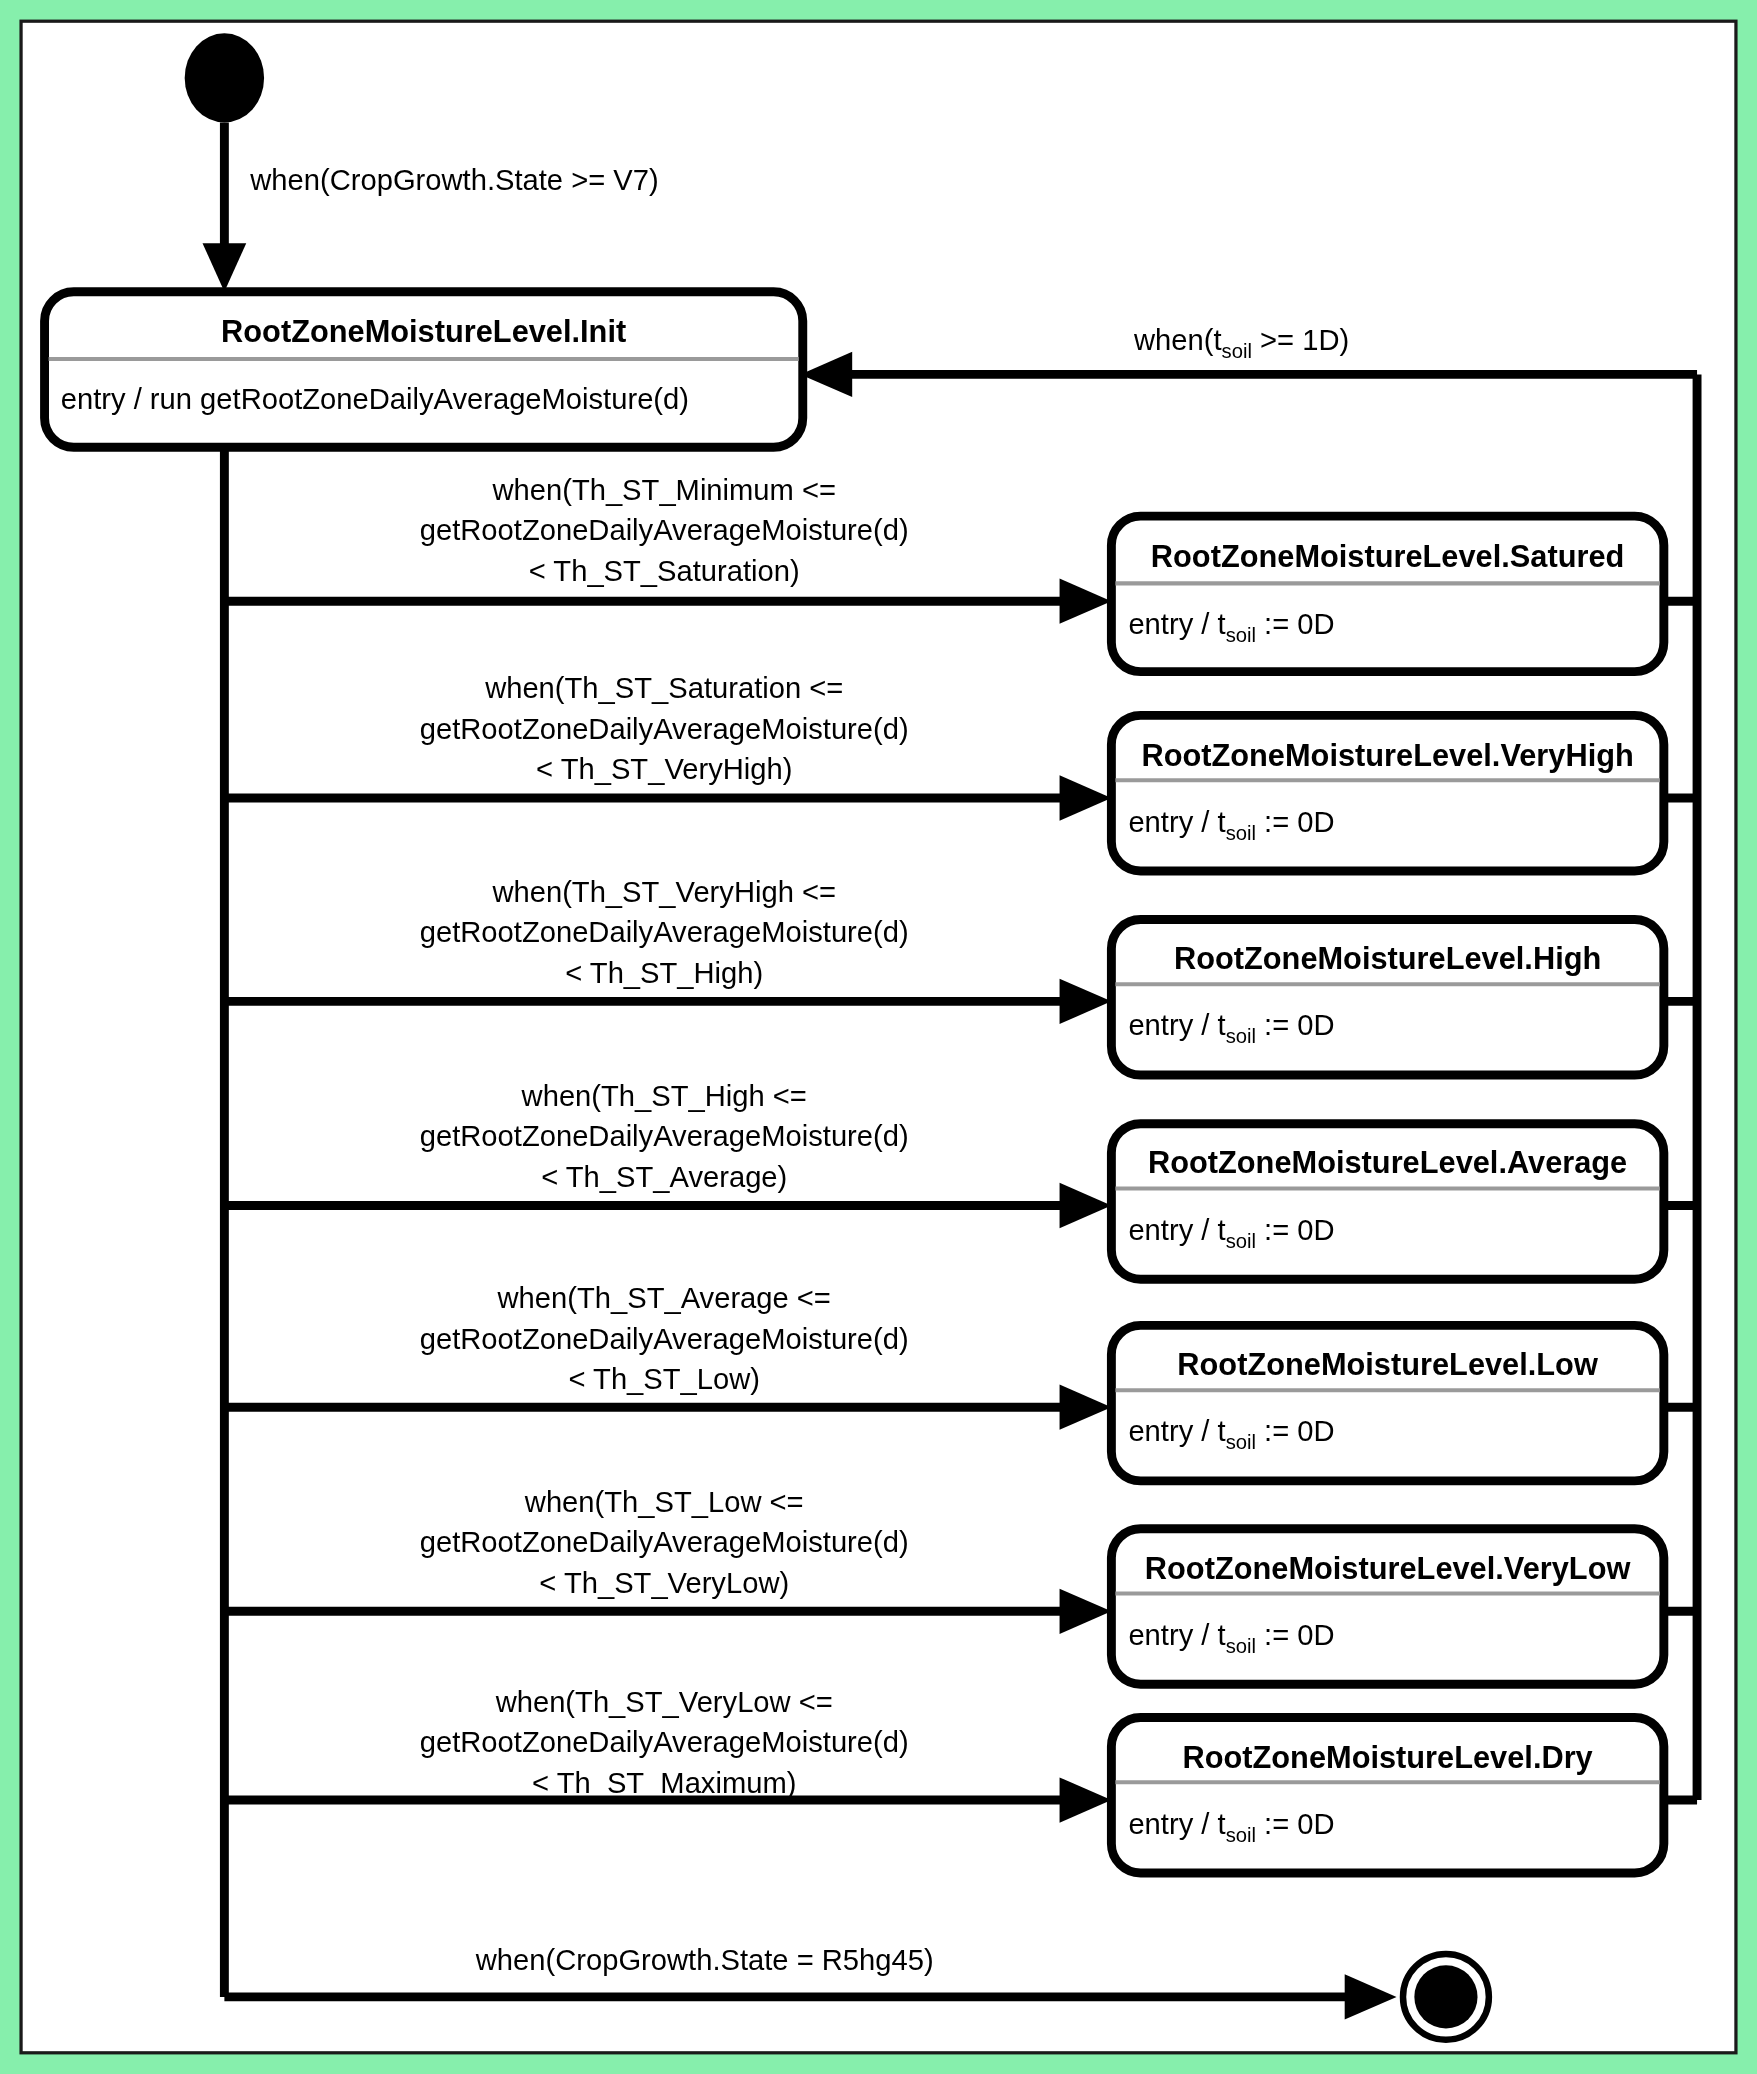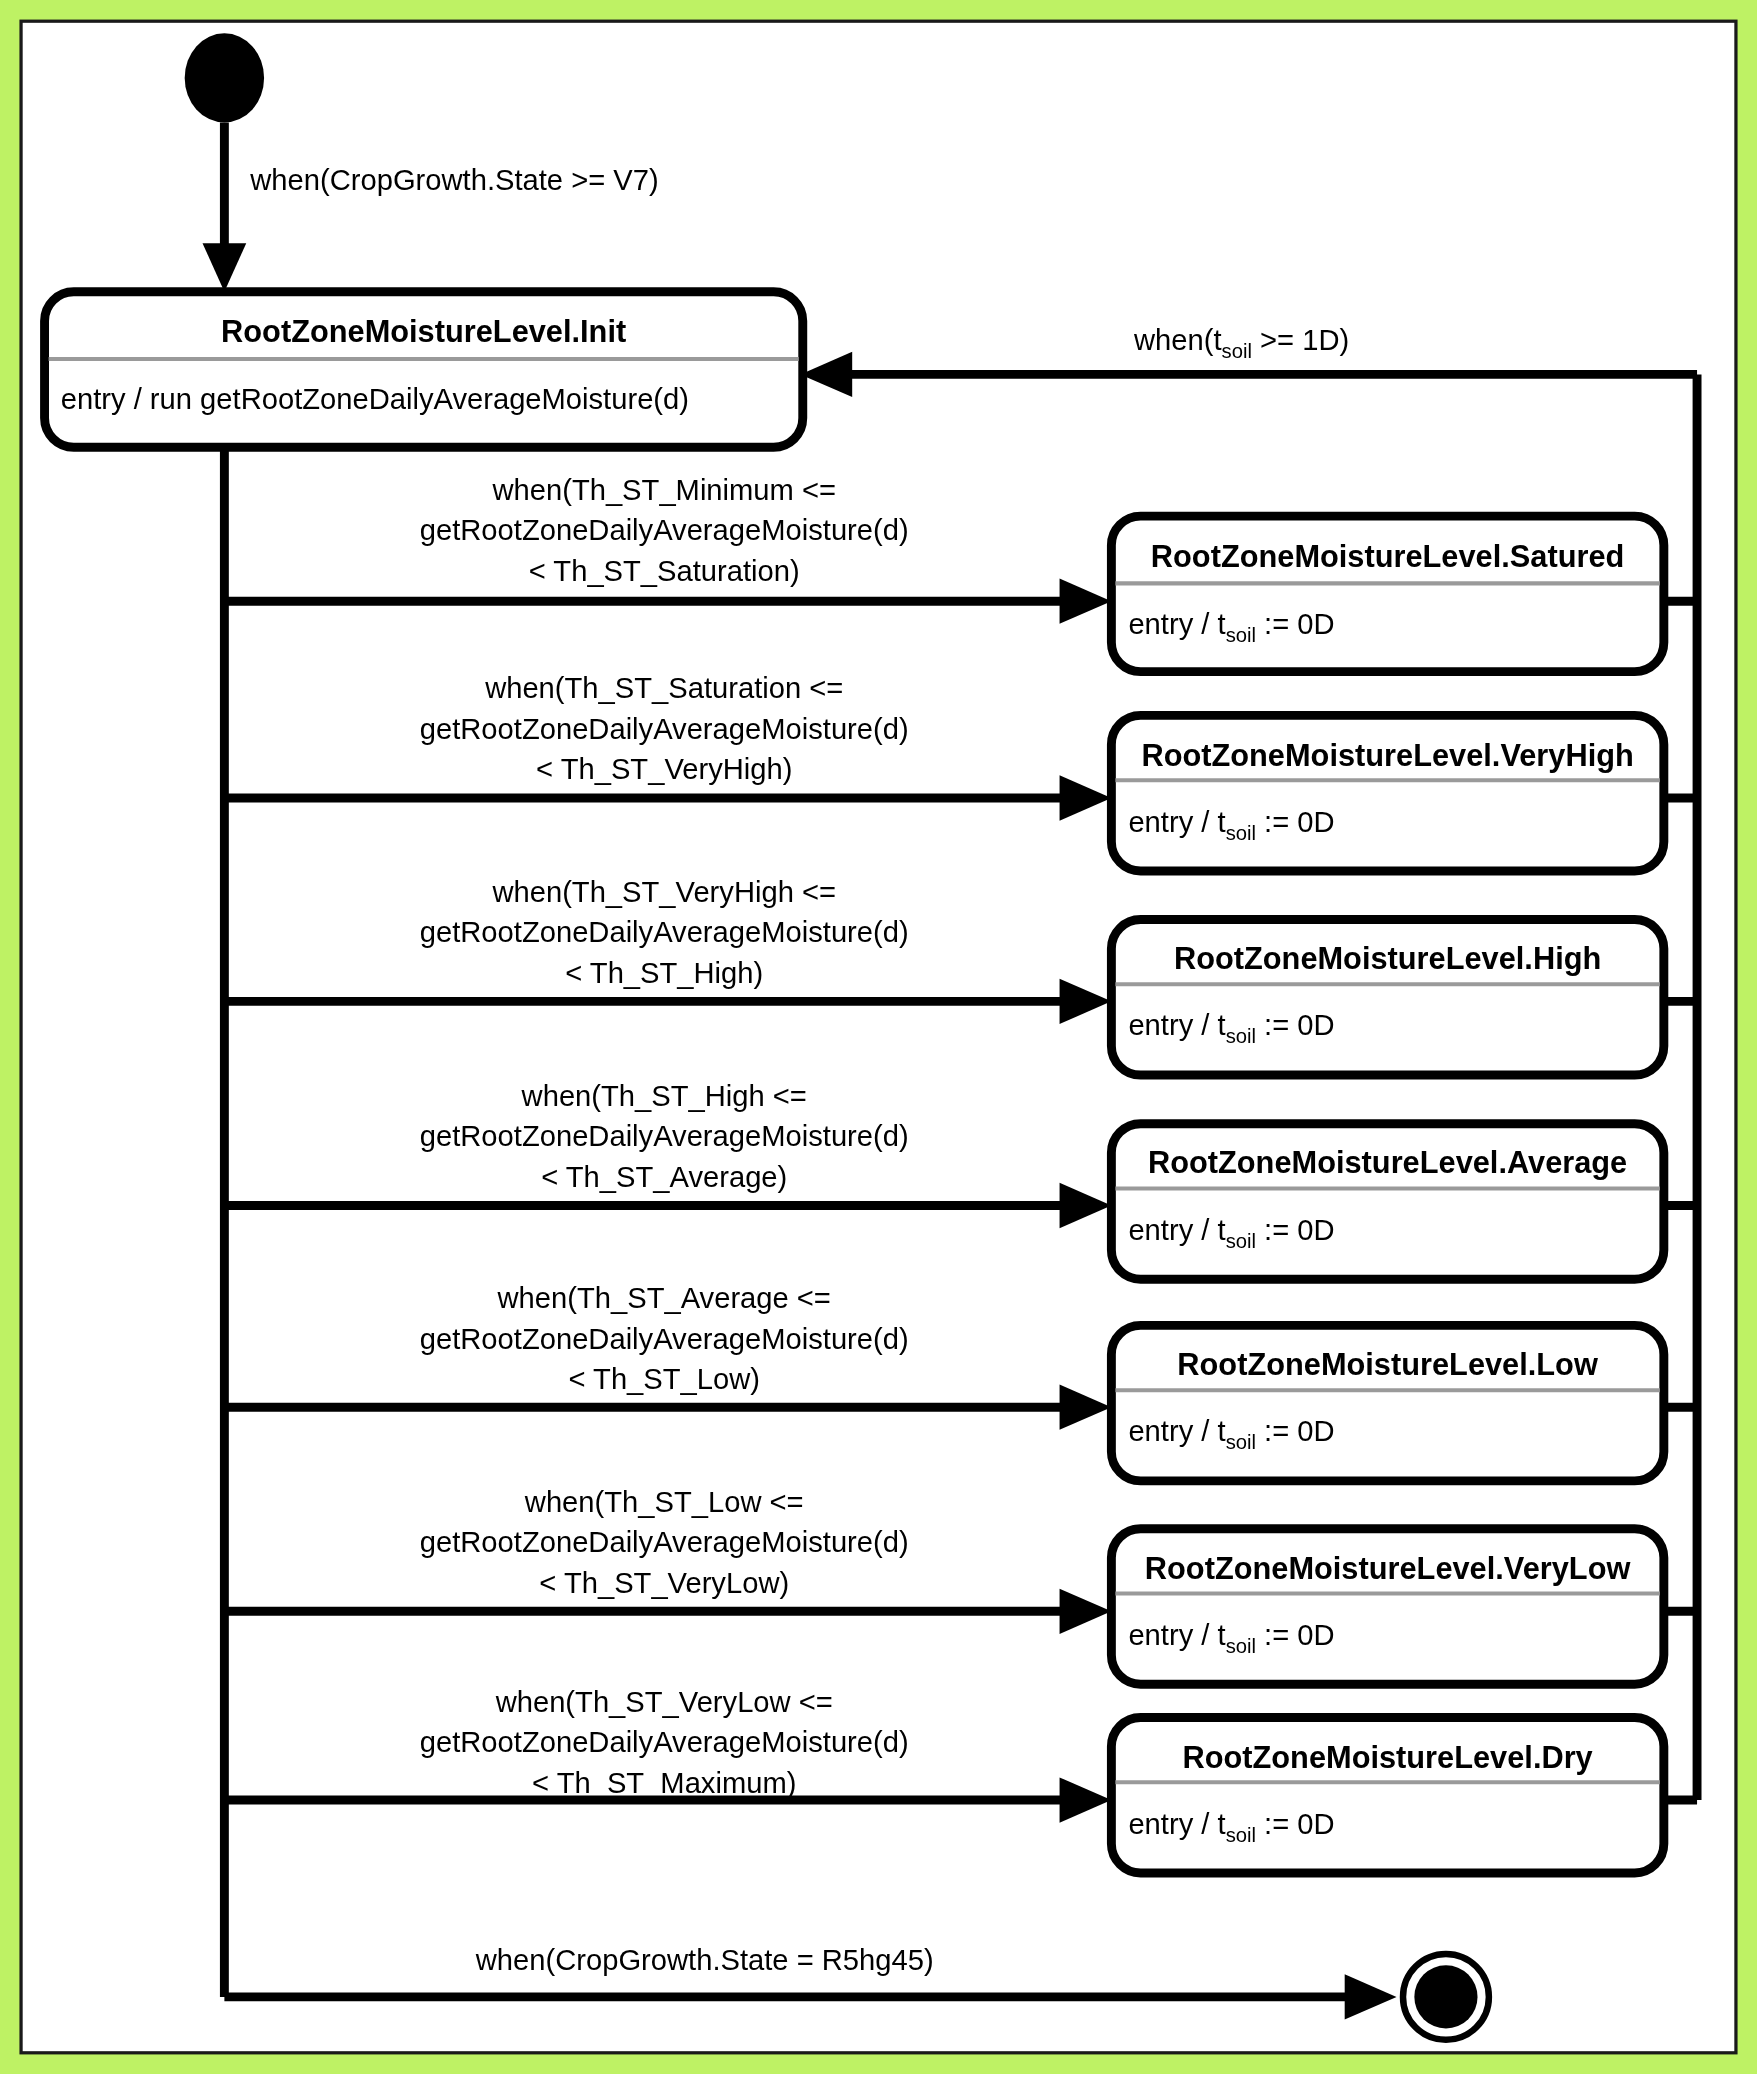--- a/index.html
+++ b/index.html
@@ -7,21 +7,21 @@
     padding: 0;
     background: #ffffff;
   }
   body {
     font-family: "Liberation Sans", sans-serif;
   }
   #canvas {
     position: relative;
     width: 1757px;
     height: 2074px;
-    background: #bef264;
+    background: #86efac;
     overflow: hidden;
   }
   svg.diagram {
     position: absolute;
     top: 0;
     left: 0;
     width: 1757px;
     height: 2074px;
   }
   .frame-rect {

